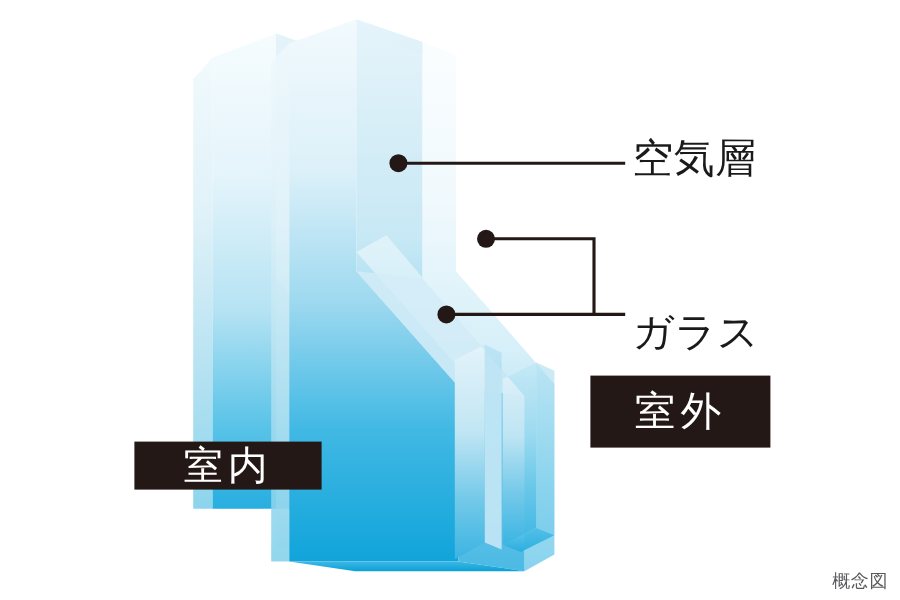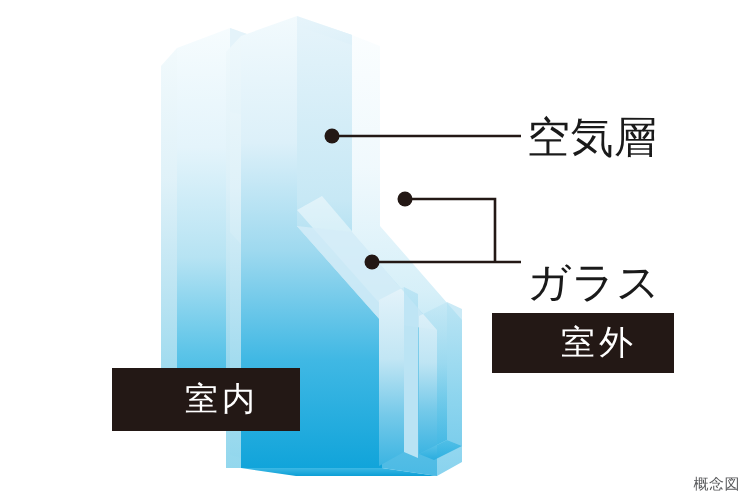--- a/index.html
+++ b/index.html
@@ -19,21 +19,21 @@
     position: absolute;
     left: 0;
     top: 0;
     width: 750px;
     height: 500px;
   }
   .callout-text {
     position: absolute;
     color: #1a1a1a;
     font-family: "Liberation Serif", "DejaVu Serif", serif;
-    font-size: 43px;
+    font-size: 34px;
     line-height: 1;
     letter-spacing: 0.5px;
     white-space: nowrap;
   }
   #label-air-layer {
     left: 527px;
     top: 116px;
   }
   #label-glass {
     left: 527px;
@@ -43,27 +43,26 @@
   .zone-box {
     position: absolute;
     background: #231815;
     color: #ffffff;
     font-family: "Liberation Serif", "DejaVu Serif", serif;
     display: flex;
     align-items: center;
     justify-content: center;
     letter-spacing: 4px;
     white-space: nowrap;
-    padding-left: 32px;
   }
   #zone-indoor {
     left: 112px;
     top: 368px;
     width: 156px;
-    height: 63px;
+    height: 40px;
     font-size: 33px;
   }
   #zone-outdoor {
     left: 492px;
     top: 313px;
     width: 150px;
     height: 60px;
     font-size: 34px;
   }
   #caption {

